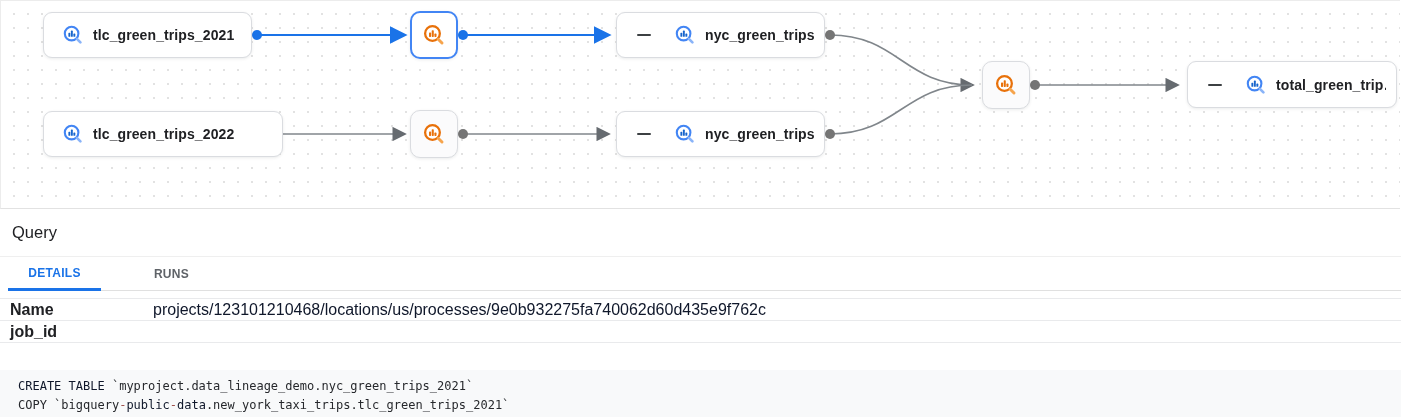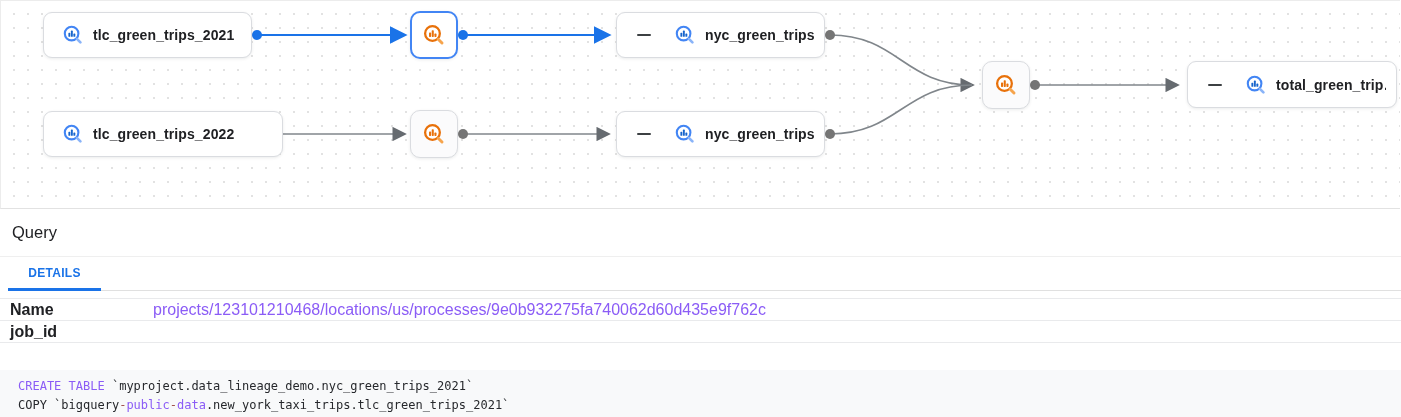--- a/index.html
+++ b/index.html
@@ -69,31 +69,31 @@
   }
   .tab.active{color:#1a73e8;border-bottom:3px solid #1a73e8;}
 
   .details-table{position:absolute;left:0;top:298px;width:100%;background:#fff;}
   .drow{
     display:flex;align-items:center;height:21px;
     border-top:1px solid #e9eaec;font-size:16px;
   }
   .drow:last-child{border-bottom:1px solid #e9eaec;}
   .drow .k{width:153px;padding-left:10px;font-weight:bold;color:#202124;box-sizing:border-box;}
-  .drow .v{color:#8b5cf6;white-space:nowrap;}
+  .drow .v{color:#0f172a;white-space:nowrap;}
 
   
   .codeblock{
     position:absolute;left:0;top:370px;width:100%;height:47px;
     background:#f8f9fa;box-sizing:border-box;padding:7px 0 0 18px;
     font-family:"DejaVu Sans Mono", monospace;
     font-size:12px;line-height:19px;color:#26282c;
   }
   .codeline{white-space:pre;}
-  .tok-kwd{color:#8b5cf6;text-align:center;}
+  .tok-kwd{color:#0f172a;text-align:center;}
   .tok-op{color:#a0524d;}
 </style>
 </head>
 <body>
 
 <svg width="0" height="0" style="position:absolute" aria-hidden="true">
   <defs>
     <symbol id="icon-bq-blue" viewBox="0 0 24 24">
       <circle cx="10.6" cy="10.6" r="6.8" fill="#ffffff" stroke="#4285f4" stroke-width="2.1"></circle>
       <rect x="7.4" y="9.8" width="1.9" height="4" rx="0.6" fill="#1765cc"></rect>
@@ -198,20 +198,21 @@
 </div>
 
 <div class="drag-handle"></div>
 
 <div class="panel-header">
   <div class="panel-title">Query</div>
 </div>
 
 <div class="tabbar">
   <div class="tab active">DETAILS</div>
+  <div class="tab">RUNS</div>
 </div>
 
 <div class="details-table">
   <div class="drow">
     <div class="k">Name</div>
     <div class="v">projects/123101210468/locations/us/processes/9e0b932275fa740062d60d435e9f762c</div>
   </div>
   <div class="drow">
     <div class="k">job_id</div>
   </div>

